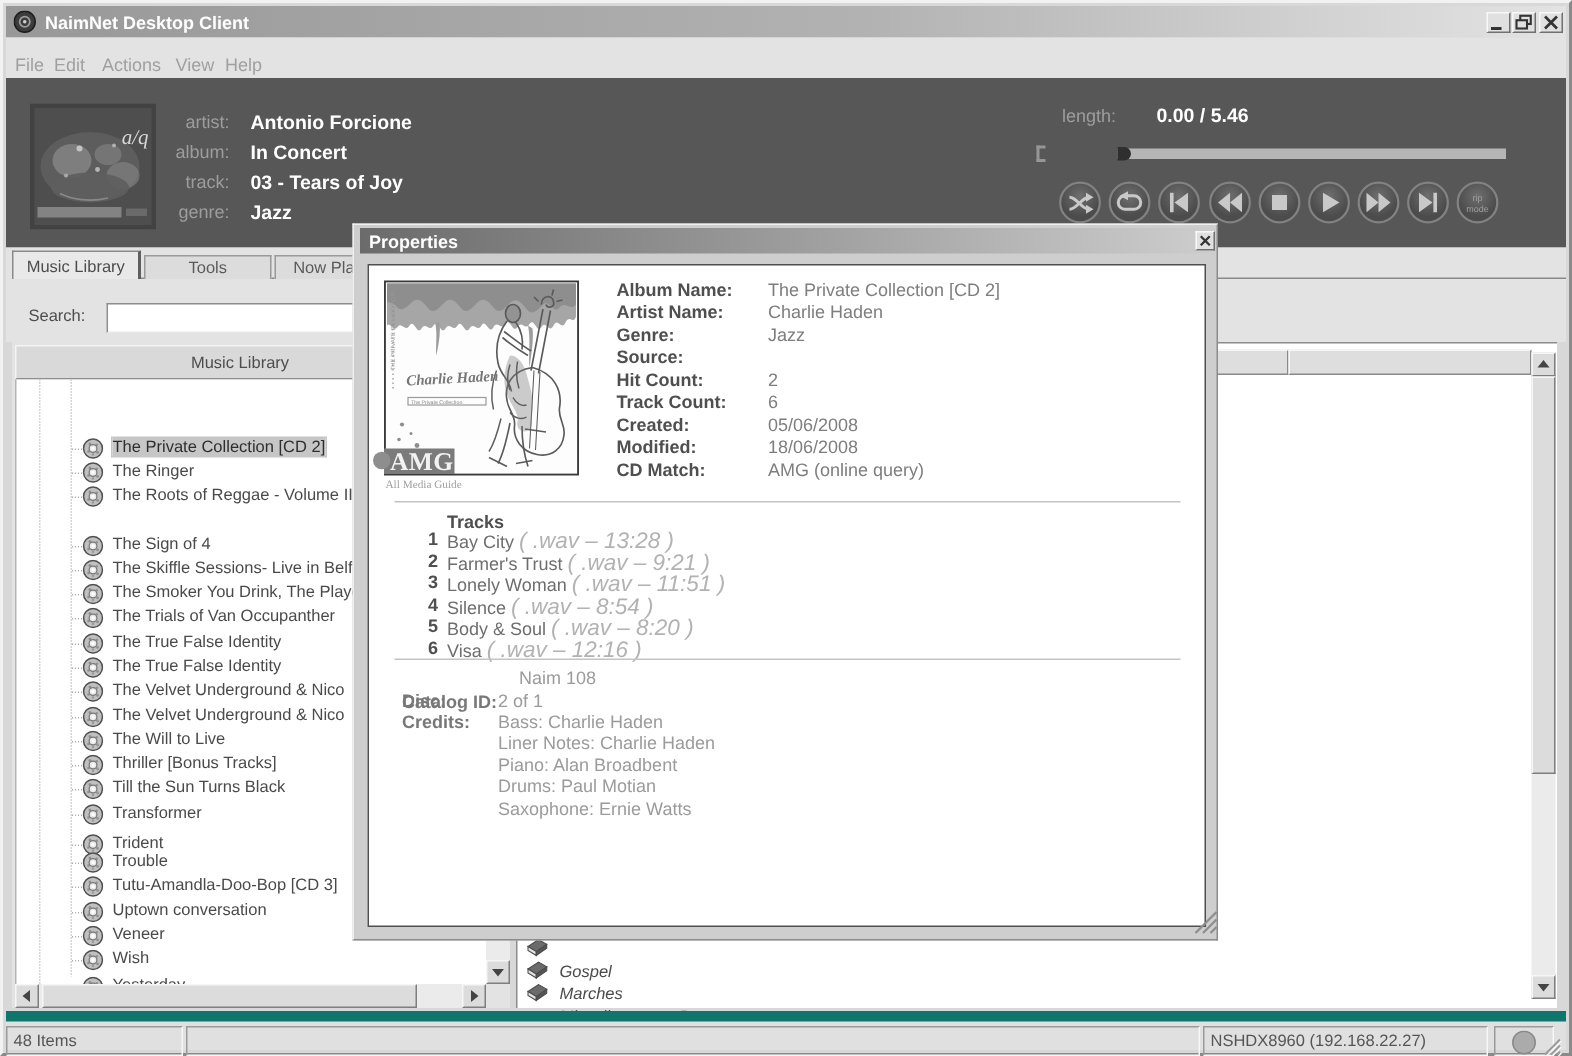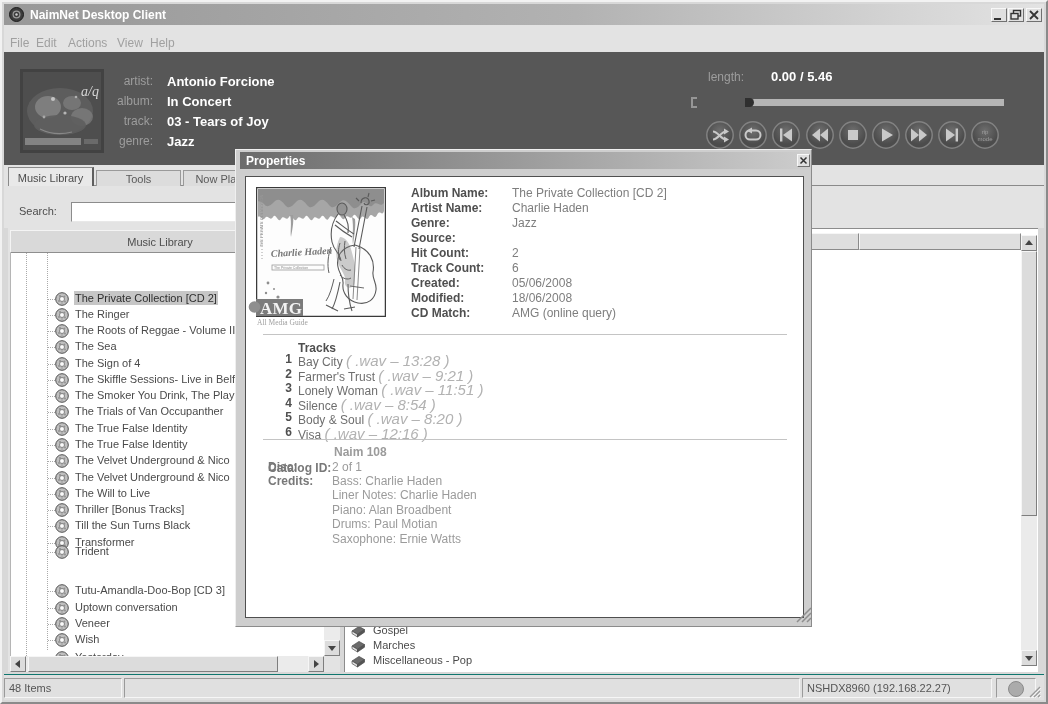--- a/index.html
+++ b/index.html
@@ -27,21 +27,21 @@
 .pval { position:absolute; color:#ffffff; font-size:13px; font-weight:bold; }
 
 #tabzone { left:4px; top:165px; width:1040px; height:21px; background:#e3e3e3; }
 .tab { position:absolute; font-size:11px; color:#4d4d4d; text-align:center; padding-top:4px; }
 
 #searchrow { left:4px; top:186px; width:1040px; height:42px; background:#e3e3e3; }
 
 #lpanel { left:8px; top:228px; width:332px; height:444px; background:#e3e3e3; }
 #rpanel { left:344px; top:228px; width:694px; height:444px; background:#ffffff;
   border-left:1px solid #8c8c8c; border-top:1px solid #8c8c8c; }
-#statusbar { left:4px; top:674px; width:1040px; height:26px; background:#e0e0e0; border-top:1px solid #0f766e;}
+#statusbar { left:4px; top:674px; width:1040px; height:26px; background:#e0e0e0; border-top:7px solid #0f766e;}
 .ssec { position:absolute; top:3px; height:20px; border:1px solid;
   border-color:#9a9a9a #f6f6f6 #f6f6f6 #9a9a9a; font-size:11px; color:#555;
   padding:3px 0 0 4px; }
 
 #lhead { position:absolute; left:2px; top:2px; width:314px; height:23px;
   background:#d9d9d9; border:1px solid; border-color:#f4f4f4 #8e8e8e #8e8e8e #f4f4f4;
   font-size:11px; color:#4d4d4d; text-align:center; padding-top:5px; text-indent:-14px; }
 #tree { position:absolute; left:2px; top:25px; width:314px; height:403px;
   background:#fff; overflow:hidden; border-left:1px solid #b5b5b5; }
 .ti { position:absolute; left:0; height:16px; width:314px; }
@@ -52,21 +52,21 @@
 .vdot { position:absolute; width:1px; background-image:linear-gradient(#aaa 50%, transparent 50%); background-size:1px 2px; }
 .sb { position:absolute; background:#ebebeb; }
 .sbtn { position:absolute; width:16px; height:16px; background:#dcdcdc;
   border:1px solid; border-color:#f6f6f6 #7e7e7e #7e7e7e #f6f6f6; }
 .sthumb { position:absolute; background:#dcdcdc; border:1px solid; border-color:#f6f6f6 #7e7e7e #7e7e7e #f6f6f6; }
 
 .hcell { position:absolute; height:17px; background:#dedede; border:1px solid;
   border-color:#f6f6f6 #8a8a8a #8a8a8a #f6f6f6; }
 .ri { position:absolute; left:5px; width:300px; height:15px; }
 .ri svg { position:absolute; left:0; top:0; }
-.ri span { position:absolute; left:23px; top:1px; font-size:11px; color:#4a4a4a; }
+.ri span { position:absolute; left:23px; top:19px; font-size:11px; color:#4a4a4a;font-style:italic; }
 
 .tnum { position:absolute; left:30px; width:16px; text-align:right; font-size:12px; font-weight:bold; color:#4f4f4f; }
 .trk { position:absolute; left:52px; font-size:12px; color:#6e6e6e; }
 .trk i { color:#b2b2b2; font-size:15px; }
 .clab { position:absolute; font-size:12px; font-weight:bold; color:#787878; }
 .cval { position:absolute; font-size:12px; color:#9b9b9b; }
 
 
 #dialog { left:235px; top:149px; width:577px; height:478px; background:#cecece;
   border-top:1px solid #efefef; border-left:1px solid #efefef;
@@ -245,27 +245,20 @@
         </svg>
         <span>The Ringer</span>
       </div>
   <div class="ti" style="top:70px">
         <i></i>
         <svg class="cdi" width="14" height="14">
           <use href="#cd"></use>
         </svg>
         <span>The Roots of Reggae - Volume II</span>
       </div>
-  <div class="ti" style="top:86px">
-        <i></i>
-        <svg class="cdi" width="14" height="14">
-          <use href="#cd"></use>
-        </svg>
-        <span>The Sea</span>
-      </div>
   <div class="ti" style="top:103px">
         <i></i>
         <svg class="cdi" width="14" height="14">
           <use href="#cd"></use>
         </svg>
         <span>The Sign of 4</span>
       </div>
   <div class="ti" style="top:119px">
         <i></i>
         <svg class="cdi" width="14" height="14">
@@ -336,26 +329,33 @@
         </svg>
         <span>Till the Sun Turns Black</span>
       </div>
   <div class="ti" style="top:282px">
         <i></i>
         <svg class="cdi" width="14" height="14">
           <use href="#cd"></use>
         </svg>
         <span>Transformer</span>
       </div>
-  <div class="ti" style="top:291px">
+  <div class="ti" style="top:302px">
         <i></i>
         <svg class="cdi" width="14" height="14">
           <use href="#cd"></use>
         </svg>
         <span>Trident</span>
+      </div>
+  <div class="ti" style="top:314px">
+        <i></i>
+        <svg class="cdi" width="14" height="14">
+          <use href="#cd"></use>
+        </svg>
+        <span>Trouble</span>
       </div>
   <div class="ti" style="top:330px">
         <i></i>
         <svg class="cdi" width="14" height="14">
           <use href="#cd"></use>
         </svg>
         <span>Tutu-Amandla-Doo-Bop [CD 3]</span>
       </div>
   <div class="ti" style="top:363px">
         <i></i>
@@ -519,21 +519,21 @@
   <div class="tnum" style="top:204px">3</div>
       <div class="trk" style="top:204px">Lonely Woman <i>( .wav – 11:51 )</i></div>
   <div class="tnum" style="top:219px">4</div>
       <div class="trk" style="top:219px">Silence <i>( .wav – 8:54 )</i></div>
   <div class="tnum" style="top:233px">5</div>
       <div class="trk" style="top:233px">Body &amp; Soul <i>( .wav – 8:20 )</i></div>
   <div class="tnum" style="top:248px">6</div>
       <div class="trk" style="top:248px">Visa <i>( .wav – 12:16 )</i></div>
   <div class="abs" style="left:17px;top:262px;width:524px;height:1px;background:#c4c4c4;"></div>
   <div class="clab" style="left:22px;top:268px;margin-top:16px;">Catalog ID:</div>
-      <div class="cval" style="left:88px;top:268px;font-weight:bold;">Naim 108</div>
+      <div class="cval" style="left:100px;top:268px;">Naim 108</div>
   <div class="clab" style="left:22px;top:283px;">Disc:</div>
       <div class="cval" style="left:86px;top:283px;">2 of 1</div>
   <div class="clab" style="left:22px;top:297px;">Credits:</div>
   <div class="cval" style="left:86px;top:297px;line-height:14.4px;">Bass: Charlie Haden<br>Liner Notes: Charlie Haden<br>Piano: Alan Broadbent<br>Drums: Paul Motian<br>Saxophone: Ernie Watts</div>
  </div>
  <svg class="abs" style="left:557px;top:454px" width="20" height="20" viewBox="0 0 20 20">
   <g stroke="#8e8e8e" stroke-width="1.5">
         <path d="M18,4 L4,18 M18,9 L9,18 M18,14 L14,18"></path>
       </g>
  </svg>

